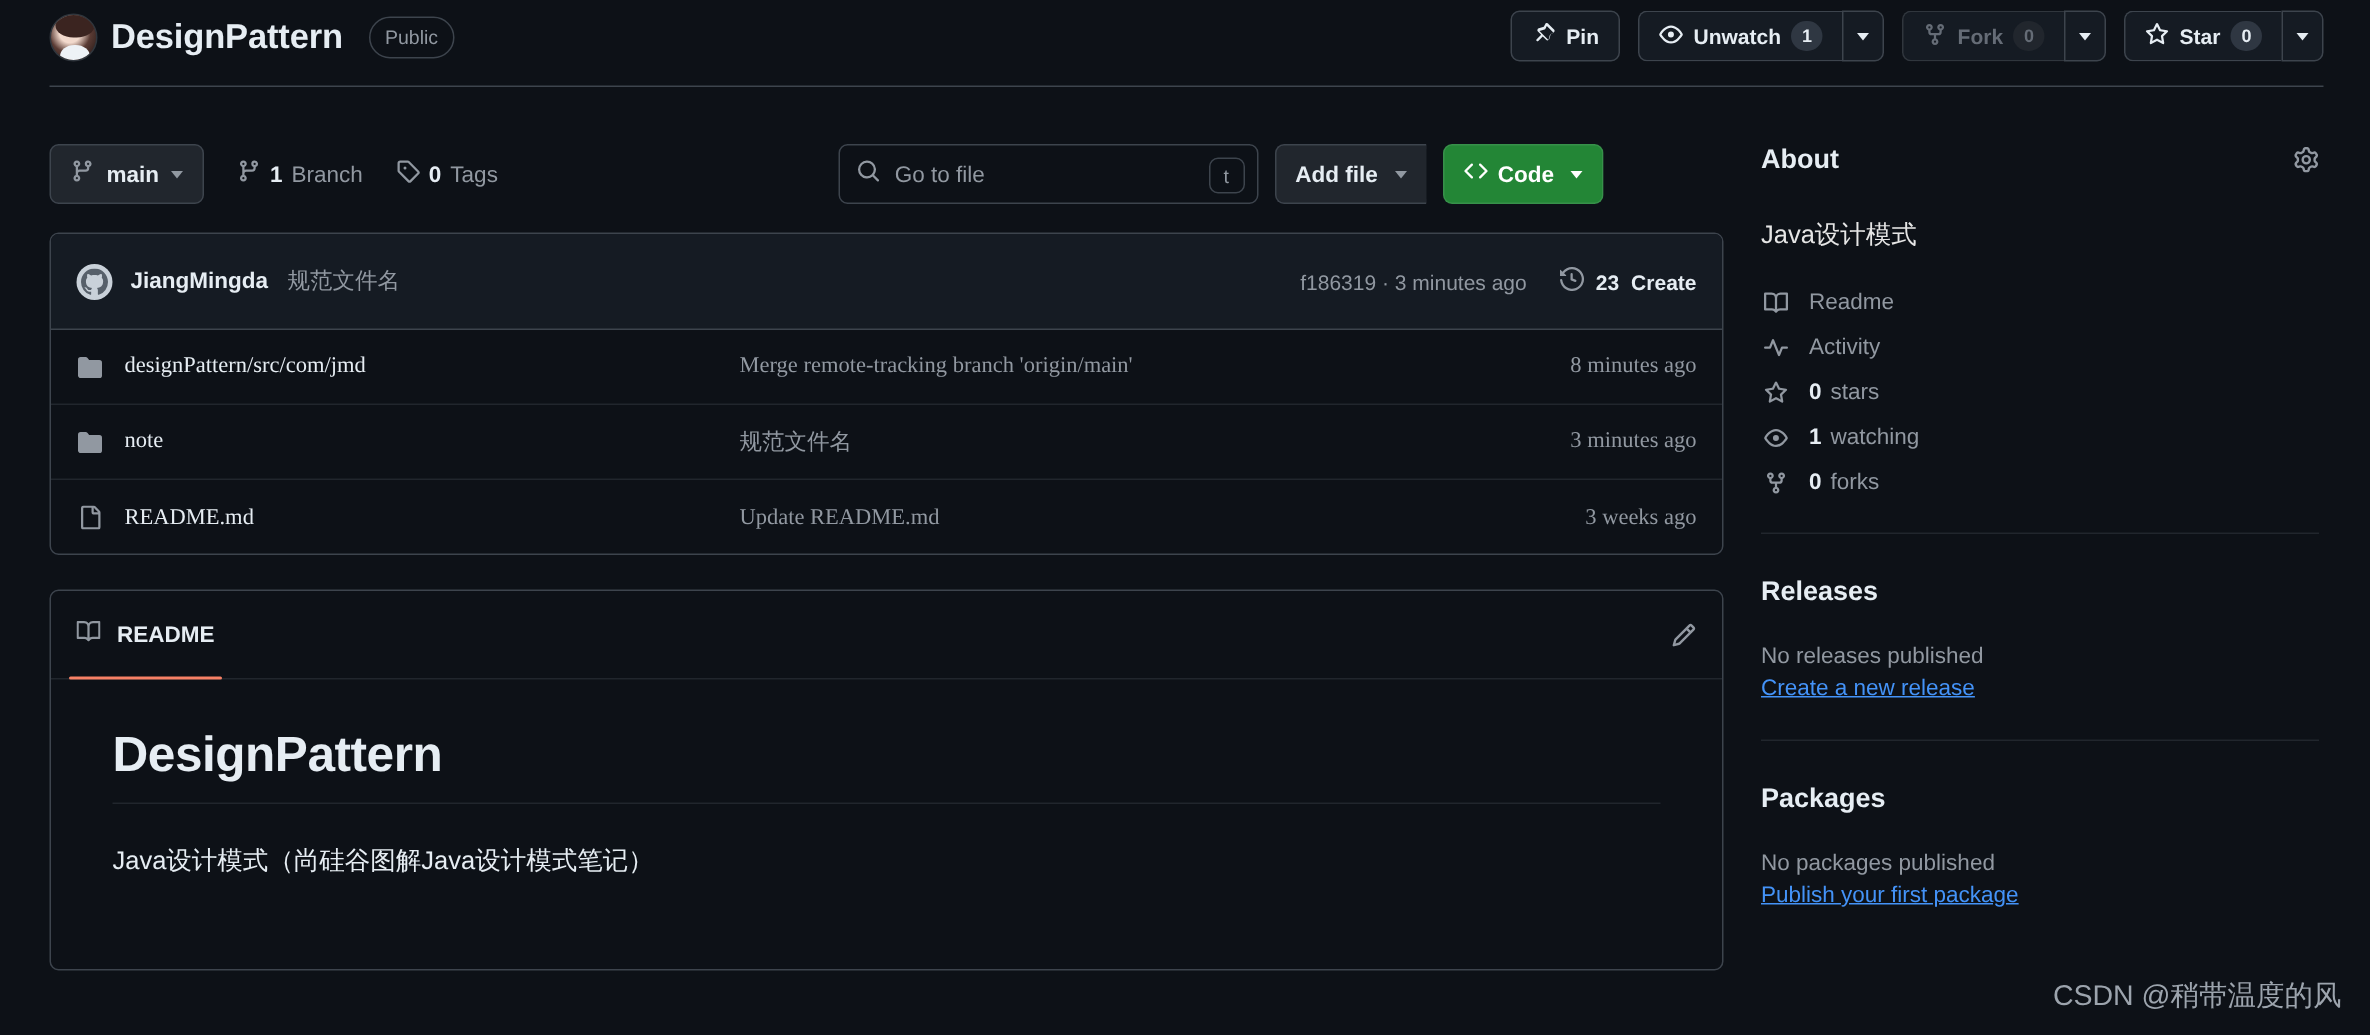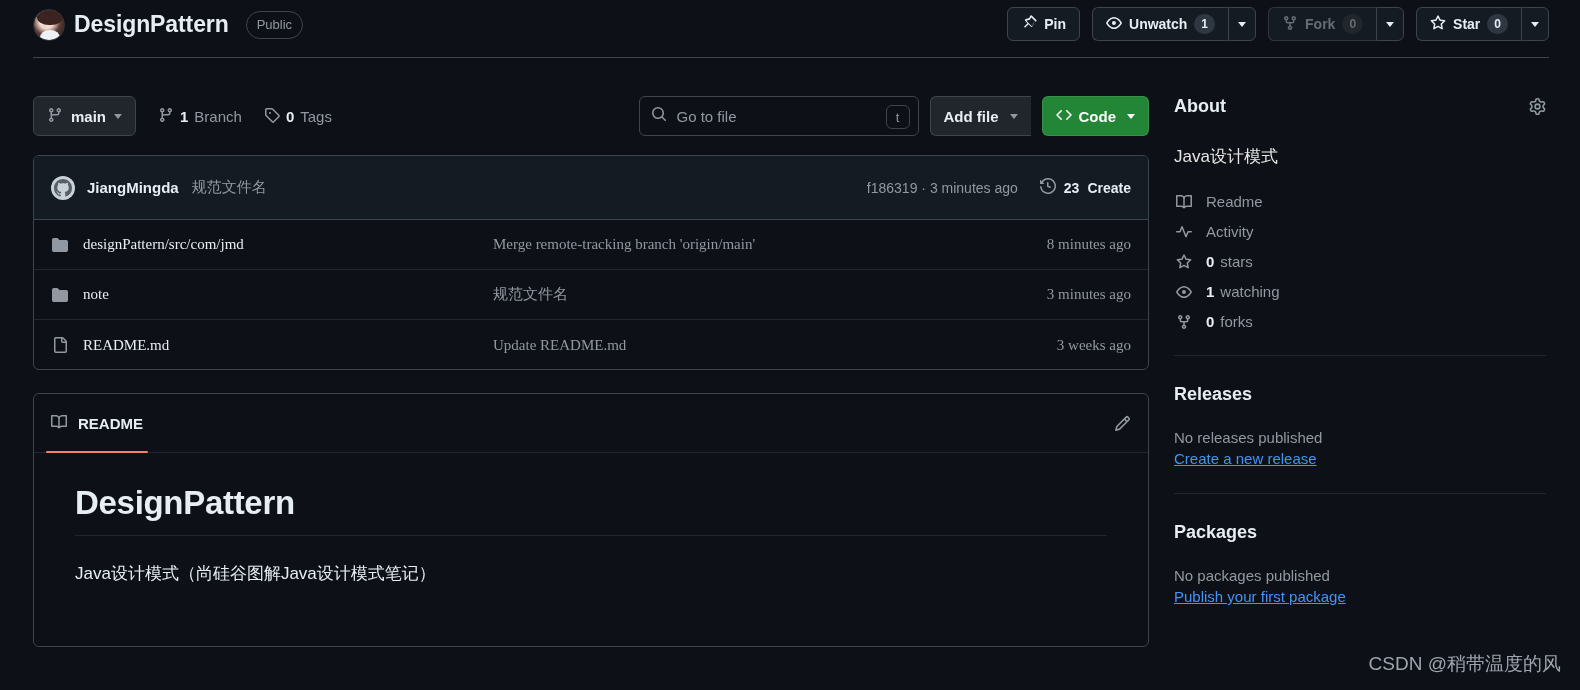--- a/index.html
+++ b/index.html
@@ -76,21 +76,21 @@
     border-right: 4.5px solid transparent; border-top: 5px solid currentColor;
     display: inline-block;
   }
   .header-rule {
     position: absolute; left: 33px; top: 57px; width: 1516px; height: 1px;
     background: #3d444d;
   }
 
   
   .toolbar {
-    position: absolute; left: 33px; top: 96px; width: 1116px; height: 40px;
+    position: absolute; left: 33px; top: 96px; width: 1036px; height: 40px;
     display: flex; align-items: center;
   }
   .branch-btn {
     display: flex; align-items: center; gap: 8px;
     background: #21262d; border: 1px solid #3d444d; border-radius: 6px;
     height: 40px; padding: 0 13px; font-size: 15px; font-weight: bold;
     color: #e6edf3; cursor: pointer;
   }
   .meta-link {
     display: flex; align-items: center; gap: 6px;

